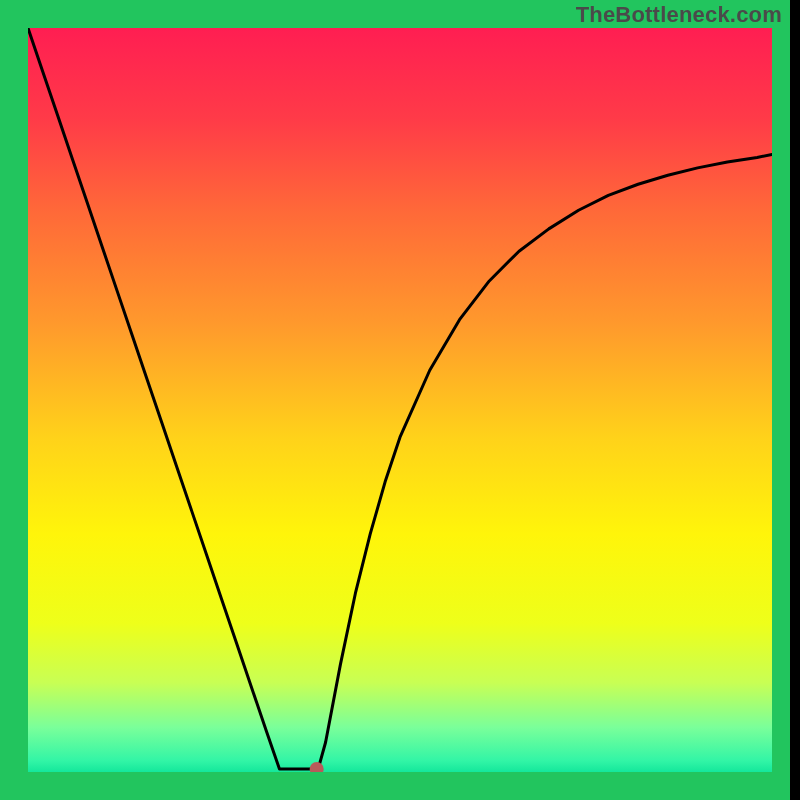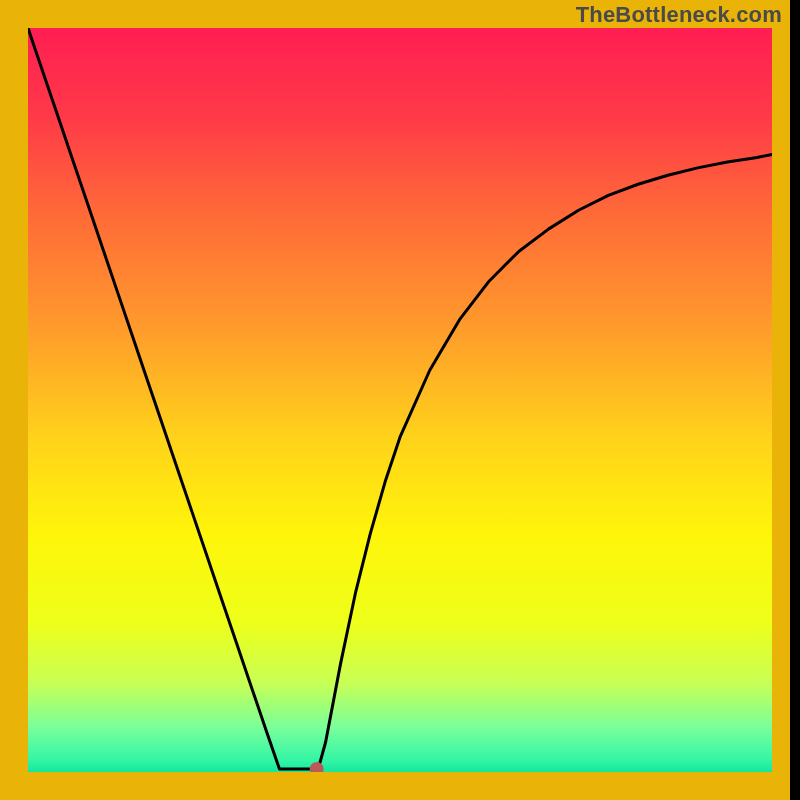--- a/index.html
+++ b/index.html
@@ -8,21 +8,21 @@
     width: 800px;
     height: 800px;
     overflow: hidden;
     background: #000;
     font-family: Arial, Helvetica, sans-serif;
   }
   .frame {
     position: relative;
     width: 790px;
     height: 800px;
-    background: #eab308;
+    background: #22c55e;
     text-align: right;
   }
   .watermark {
     position: absolute;
     top: 2px;
     right: 8px;
     color: #4a4a4a;
     font-size: 22px;
     font-weight: 600;
     letter-spacing: 0.2px;

